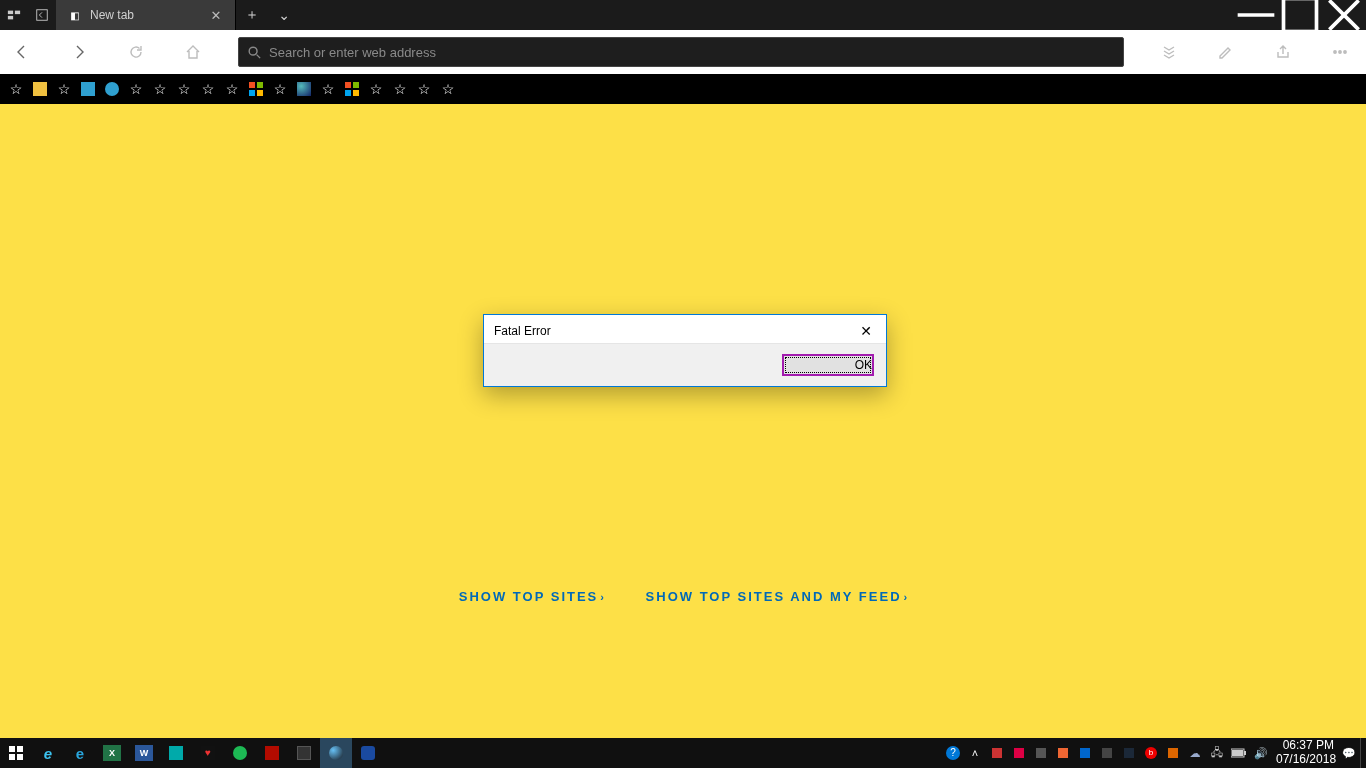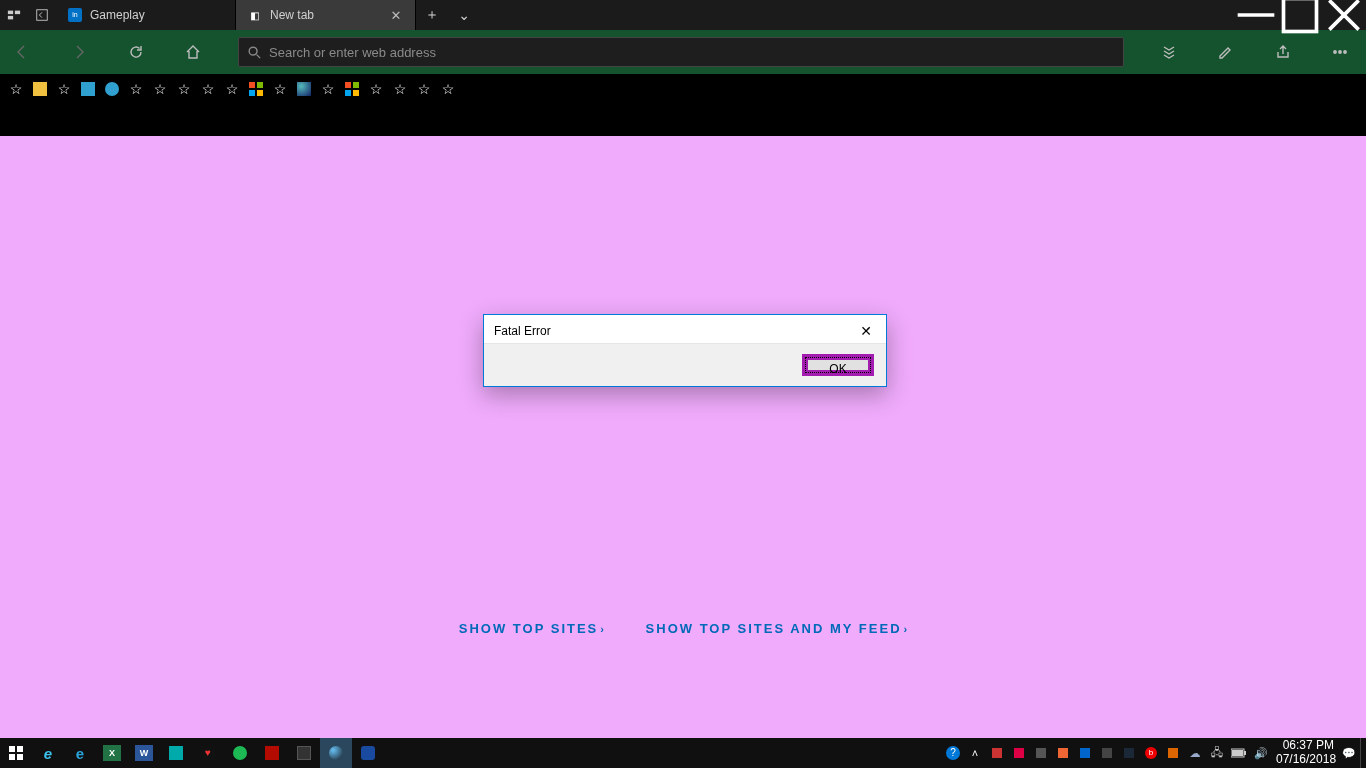--- a/index.html
+++ b/index.html
@@ -12,42 +12,42 @@
   .titlebar .sysbtn svg { width:14px; height:14px; }
   .tab { display:flex; align-items:center; gap:8px; padding:0 12px; min-width:180px; border-right:1px solid #000; }
   .tab.active { background:#3a3a3a; }
   .tab .favicon { width:14px; height:14px; display:flex; align-items:center; justify-content:center; font-size:10px; }
   .tab .label { flex:1; white-space:nowrap; overflow:hidden; text-overflow:ellipsis; }
   .tab .close { width:14px; text-align:center; font-size:13px; color:#bbb; }
   .tabctl { width:32px; display:flex; align-items:center; justify-content:center; color:#d0d0d0; font-size:14px; }
   .titlebar .spacer { flex:1; }
   .wbtn { width:44px; display:flex; align-items:center; justify-content:center; color:#eee; }
   
-  .toolbar { height:44px; background:#14532d; display:flex; align-items:center; padding:0 8px 0 4px; gap:21px; color:#c9c9c9; }
+  .toolbar { height:44px; background:#ffffff; display:flex; align-items:center; padding:0 8px 0 4px; gap:21px; color:#c9c9c9; }
   .tbtn { width:36px; height:36px; display:flex; align-items:center; justify-content:center; }
   .tbtn svg { width:16px; height:16px; stroke:#bdbdbd; fill:none; stroke-width:1.4; }
   .tbtn.disabled svg { stroke:#666; }
   .addr { flex:1; height:30px; background:#1e1e1e; border:1px solid #444; border-radius:2px; display:flex; align-items:center; padding:0 8px; color:#8a8a8a; font-size:13px; gap:8px; margin:0 6px; }
   .addr svg { width:14px; height:14px; stroke:#888; fill:none; stroke-width:1.6; }
   
   .favbar { height:30px; background:#000; display:flex; align-items:center; gap:8px; padding:0 8px; border-bottom:1px solid #000; }
   .favbar .fav { width:16px; height:16px; display:flex; align-items:center; justify-content:center; color:#fff; font-size:14px; }
   
-  .content { position:absolute; left:0; top:104px; right:0; bottom:0; background:#f0abfc;margin-top:32px; }
+  .content { position:absolute; left:0; top:104px; right:0; bottom:0; background:#fde047; }
   .links { position:absolute; left:0; right:0; top:485px; text-align:center; color:#0069b8; font-size:13px; letter-spacing:2px; font-weight:600; }
   .links span.link { display:inline-block; margin:0 18px; cursor:pointer; }
   .links .chev { font-size:11px; letter-spacing:0; margin-left:2px; }
   
   .dialog { position:absolute; left:483px; top:314px; width:404px; background:#fff; border:1px solid #0078d7; box-shadow:0 8px 24px rgba(0,0,0,0.3); }
   .dialog .dtitlebar { height:28px; display:flex; align-items:center; padding:4px 6px 0 10px; font-size:12px; color:#000; }
   .dialog .dtitlebar .t { flex:1; }
   .dialog .dtitlebar .x { width:28px; text-align:center; font-size:14px; }
   .dialog .dbody { padding:16px 16px 22px 16px; font-size:11px; line-height:1.35; color:#000; }
   .dialog .dfoot { background:#f0f0f0; padding:10px 12px; display:flex; justify-content:flex-end; border-top:1px solid #e5e5e5; }
-  .dialog .ok { width:72px; height:22px; font-size:12px; background:#e1e1e1; border:6px solid #a21caf; outline:1px dotted #000; outline-offset:-4px; text-align:center; line-height:18px; }
+  .dialog .ok { width:92px; height:22px; font-size:12px; background:#e1e1e1; border:2px solid #a21caf; outline:1px dotted #000; outline-offset:-4px; text-align:right; line-height:18px; }
   
   .taskbar { position:absolute; left:0; bottom:0; width:1366px; height:30px; background:#101010; display:flex; align-items:center; color:#fff; font-size:11px; }
   .taskbar .tb { width:32px; height:30px; display:flex; align-items:center; justify-content:center; }
   .taskbar .tb svg{ width:16px; height:16px; }
   .taskbar .sep { flex:1; }
   .tray { display:flex; align-items:center; height:30px; }
   .tray .tb { width:22px; }
   .clock { width:66px; text-align:right; line-height:1.15; font-size:12px; padding:2px 4px; }
   .showdesk { width:6px; height:30px; border-left:1px solid #444; }
   
@@ -66,24 +66,20 @@
           <rect x="1" y="9" width="6" height="4" fill="#ccc"></rect>
         </svg>
     </div>
     <div class="sysbtn">
       <svg viewBox="0 0 16 16">
           <rect x="2" y="2" width="12" height="12" fill="none" stroke="#ccc"></rect>
           <path d="M8 5l-3 3 3 3" stroke="#ccc" fill="none"></path>
         </svg>
     </div>
 
-    <div class="tab">
-      <span class="favicon" style="background:#0071c5;border-radius:2px;color:#fff;font-size:7px;line-height:14px;">in</span>
-      <span class="label">Gameplay</span>
-    </div>
 
     <div class="tab active">
       <span class="favicon" style="color:#fff;">◧</span>
       <span class="label">New tab</span>
       <span class="close">✕</span>
     </div>
 
     <div class="tabctl">＋</div>
     <div class="tabctl">⌄</div>
 

